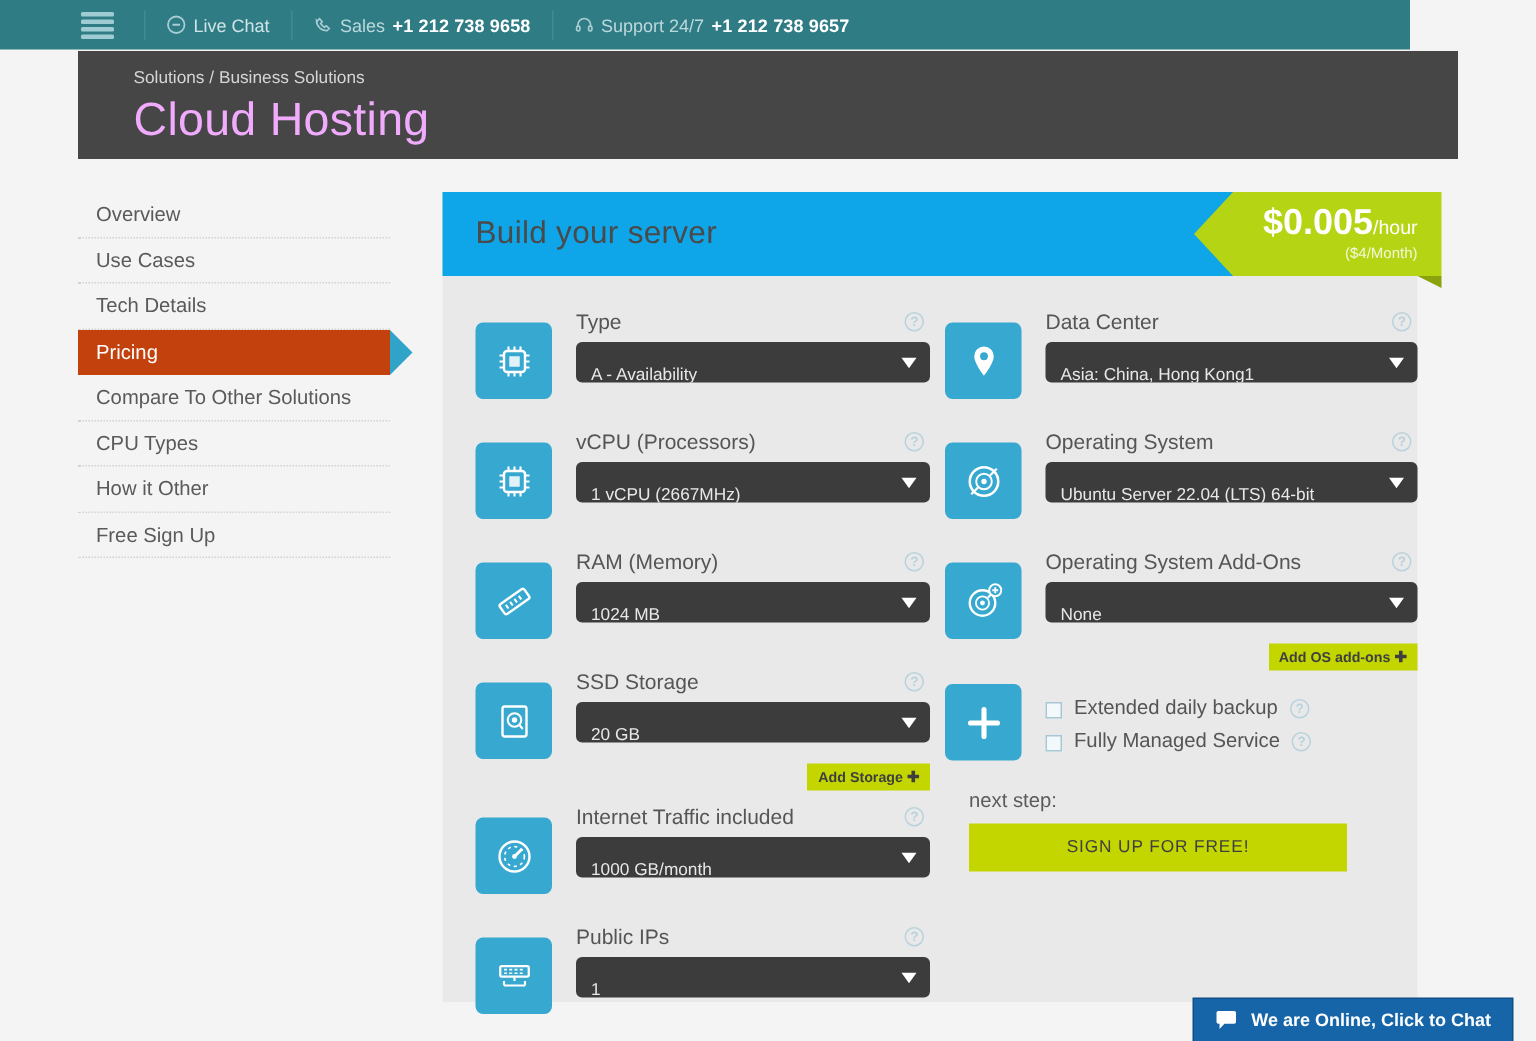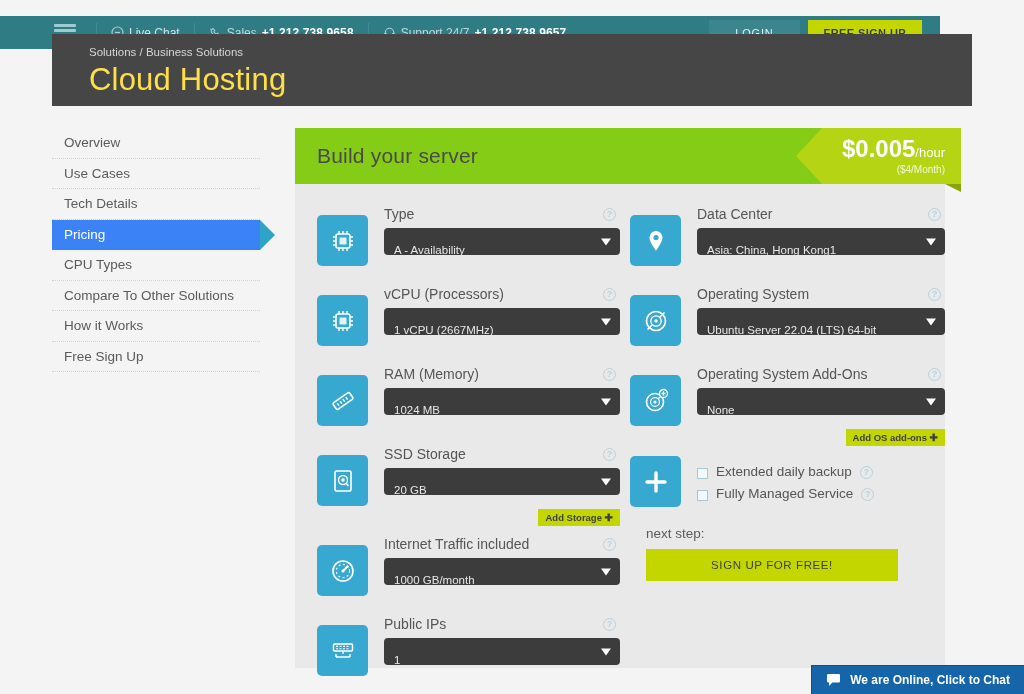--- a/index.html
+++ b/index.html
@@ -10,21 +10,21 @@
     overflow: hidden;
   }
   #page {
     position: relative;
     width: 1024px; height: 694px;
     background: #f4f4f4;
   }
 
   
   .topbar {
-    position: absolute; top: 16px; left: 0;
+    position: absolute; top: 0; left: 0;
     width: 940px; height: 33px;
     background: #2f7c85;
     display: flex; align-items: center;
   }
   .hamburger {
     margin-left: 54px; width: 22px; height: 18px;
     display: flex; flex-direction: column; justify-content: space-between;
     cursor: pointer;
   }
   .hamburger span {
@@ -65,56 +65,56 @@
   .page-header {
     position: absolute; top: 34px; left: 52px;
     width: 920px; height: 72px;
     background: #464646;
     padding: 12px 0 0 37px;
   }
   .breadcrumb {
     font-size: 11.5px; color: #d6d6d6; margin-bottom: 2px;
   }
   .page-title {
-    font-size: 31px; color: #fde047; font-weight: normal;
+    font-size: 31px; color: #f0abfc; font-weight: normal;
     letter-spacing: .2px; line-height: 40px;
   }
 
   
   .sidebar {
     position: absolute; top: 128px; left: 52px; width: 208px;
   }
   .side-item {
     position: relative;
     height: 30.5px; line-height: 30.5px;
     padding-left: 12px;
     font-size: 13.5px; color: #5a5a5a;
     border-bottom: 1px dotted #d2d2d2;
     cursor: pointer; white-space: nowrap;
   }
   .side-item.active {
-    background: #3b82f6; color: #ffffff; border-bottom: none;
+    background: #c2410c; color: #ffffff; border-bottom: none;
   }
   .side-item.active::after {
     content: ""; position: absolute; top: 0; right: -15px;
     width: 0; height: 0;
     border-top: 15.25px solid transparent;
     border-bottom: 15.25px solid transparent;
     border-left: 15px solid #2fa3c8;
   }
 
   
   .panel {
     position: absolute; top: 128px; left: 295px;
     width: 650px; height: 540px;
     background: #e9e9e9;
   }
   .panel-head {
     position: relative; height: 56px;
-    background: #84cc16;
+    background: #0ea5e9;
     display: flex; align-items: center;
   }
   .panel-title {
     font-size: 21px; color: #4a4a4a; padding-left: 22px;
     letter-spacing: .2px;
   }
   .price-flag {
     position: absolute; top: 0; right: -16px;
     height: 56px; background: #b5d414;
     padding: 0 16px 0 20px;
@@ -209,21 +209,21 @@
   .next-label { font-size: 13.5px; color: #5b5b5b; margin-bottom: 8px; }
   .btn-free {
     width: 252px; height: 32px;
     background: #c3d600; border: none; cursor: pointer;
     color: #3f3f3f; font-size: 11.5px; letter-spacing: .6px;
     font-family: "Liberation Sans", sans-serif;
   }
 
   
   .chat-widget {
-    position: absolute; right: 0px; bottom: 0px;
+    position: absolute; right: 16px; bottom: 0px;
     background: #1565a8;
     display: flex; align-items: center; gap: 9px;
     padding: 7px 14px; cursor: pointer;
     box-shadow: 0 0 0 1px #0f4f86;
   }
   .chat-text {
     color: #ffffff; font-size: 12px; font-weight: bold;
   }
   .chat-bubble svg { display: block; }
 </style>
@@ -271,43 +271,39 @@
         <svg width="13" height="13" viewBox="0 0 13 13">
             <path d="M2.3 8V6.5a4.2 4.2 0 0 1 8.4 0V8" fill="none" stroke="#a9cdd2" stroke-width="1.1"></path>
             <rect x="1.4" y="7.4" width="2.2" height="3.2" rx="1" fill="none" stroke="#a9cdd2" stroke-width="1.1"></rect>
             <rect x="9.4" y="7.4" width="2.2" height="3.2" rx="1" fill="none" stroke="#a9cdd2" stroke-width="1.1"></rect>
           </svg>
       </span>
       <span class="tb-label">Support 24/7</span>
       <span class="tb-phone">+1 212 738 9657</span>
     </div>
 
-    <div class="tb-right">
-      <button class="btn-login">LOGIN</button>
-      <button class="btn-signup">FREE SIGN UP</button>
-    </div>
   </div>
 
   <div class="page-header">
     <div class="breadcrumb">
       <span>Solutions</span>
       <span>/</span>
       <span>Business Solutions</span>
     </div>
     <div class="page-title">Cloud Hosting</div>
   </div>
 
   <div class="sidebar">
     <div class="side-item"><span>Overview</span></div>
     <div class="side-item"><span>Use Cases</span></div>
     <div class="side-item"><span>Tech Details</span></div>
     <div class="side-item active"><span>Pricing</span></div>
+    <div class="side-item"><span>Compare To Other Solutions</span></div>
     <div class="side-item"><span>CPU Types</span></div>
-    <div class="side-item"><span>Compare To Other Solutions</span></div>
-    <div class="side-item"><span>How it Works</span></div>
+    <div class="side-item"><span>How it Other</span></div>
     <div class="side-item"><span>Free Sign Up</span></div>
   </div>
 
   <div class="panel">
 
     <div class="panel-head">
       <div class="panel-title">Build your server</div>
       <div class="price-flag">
         <div class="price-main">
           <span class="price-amount">$0.005</span><span class="price-unit">/hour</span>

